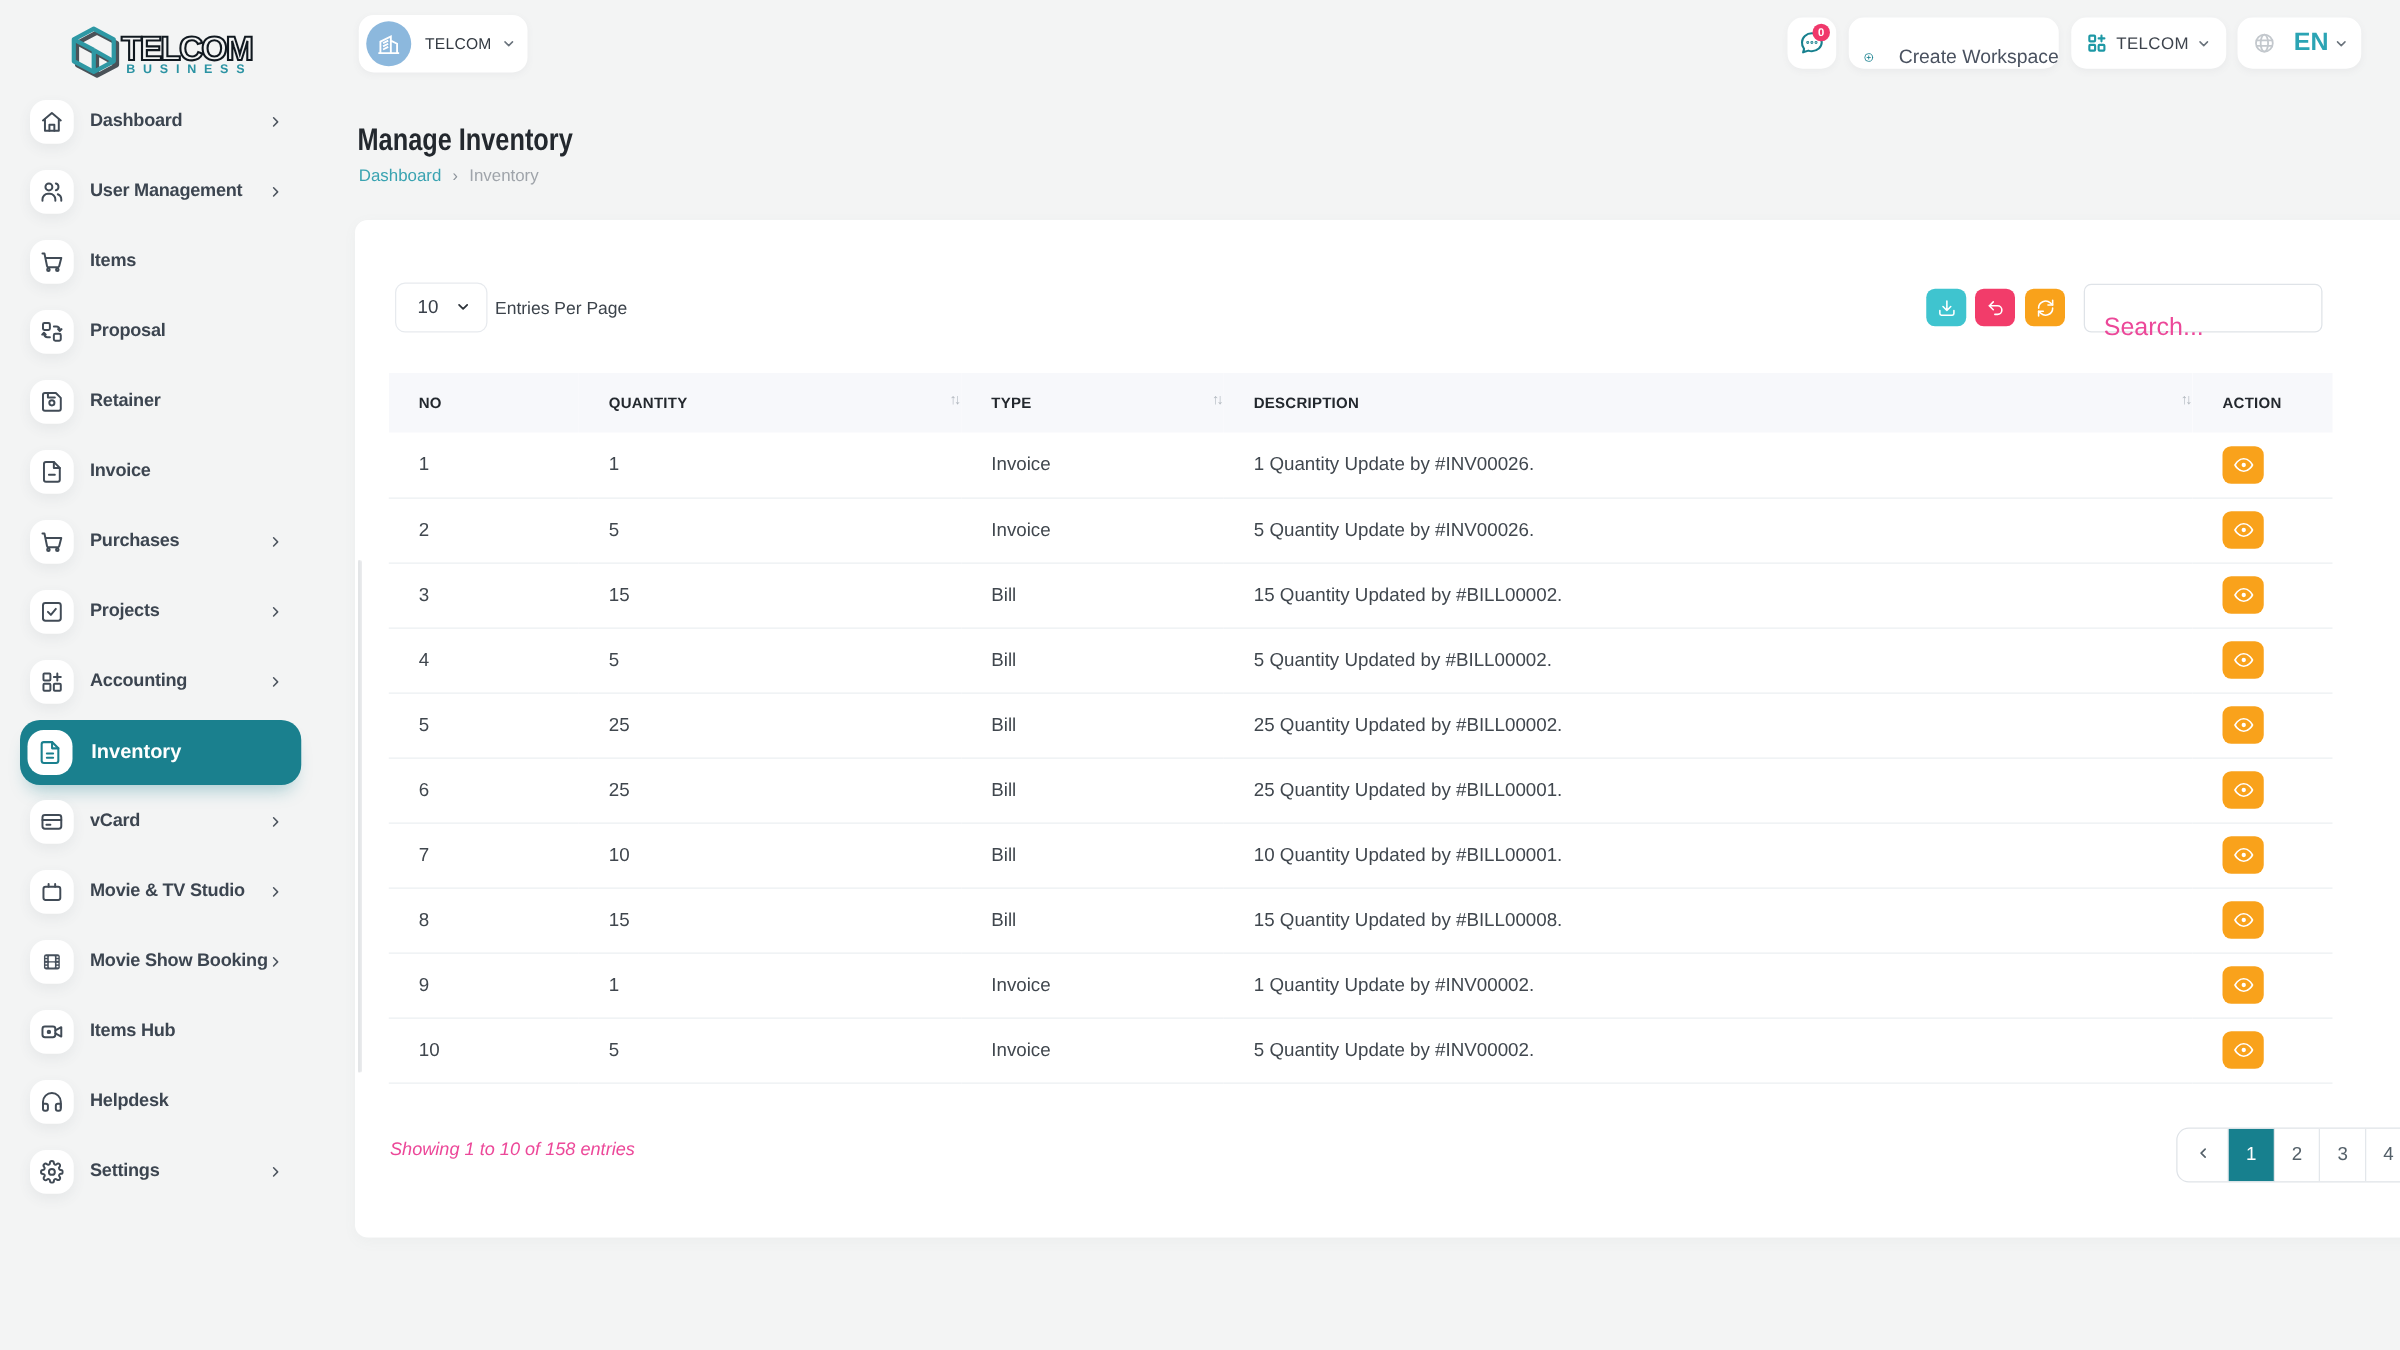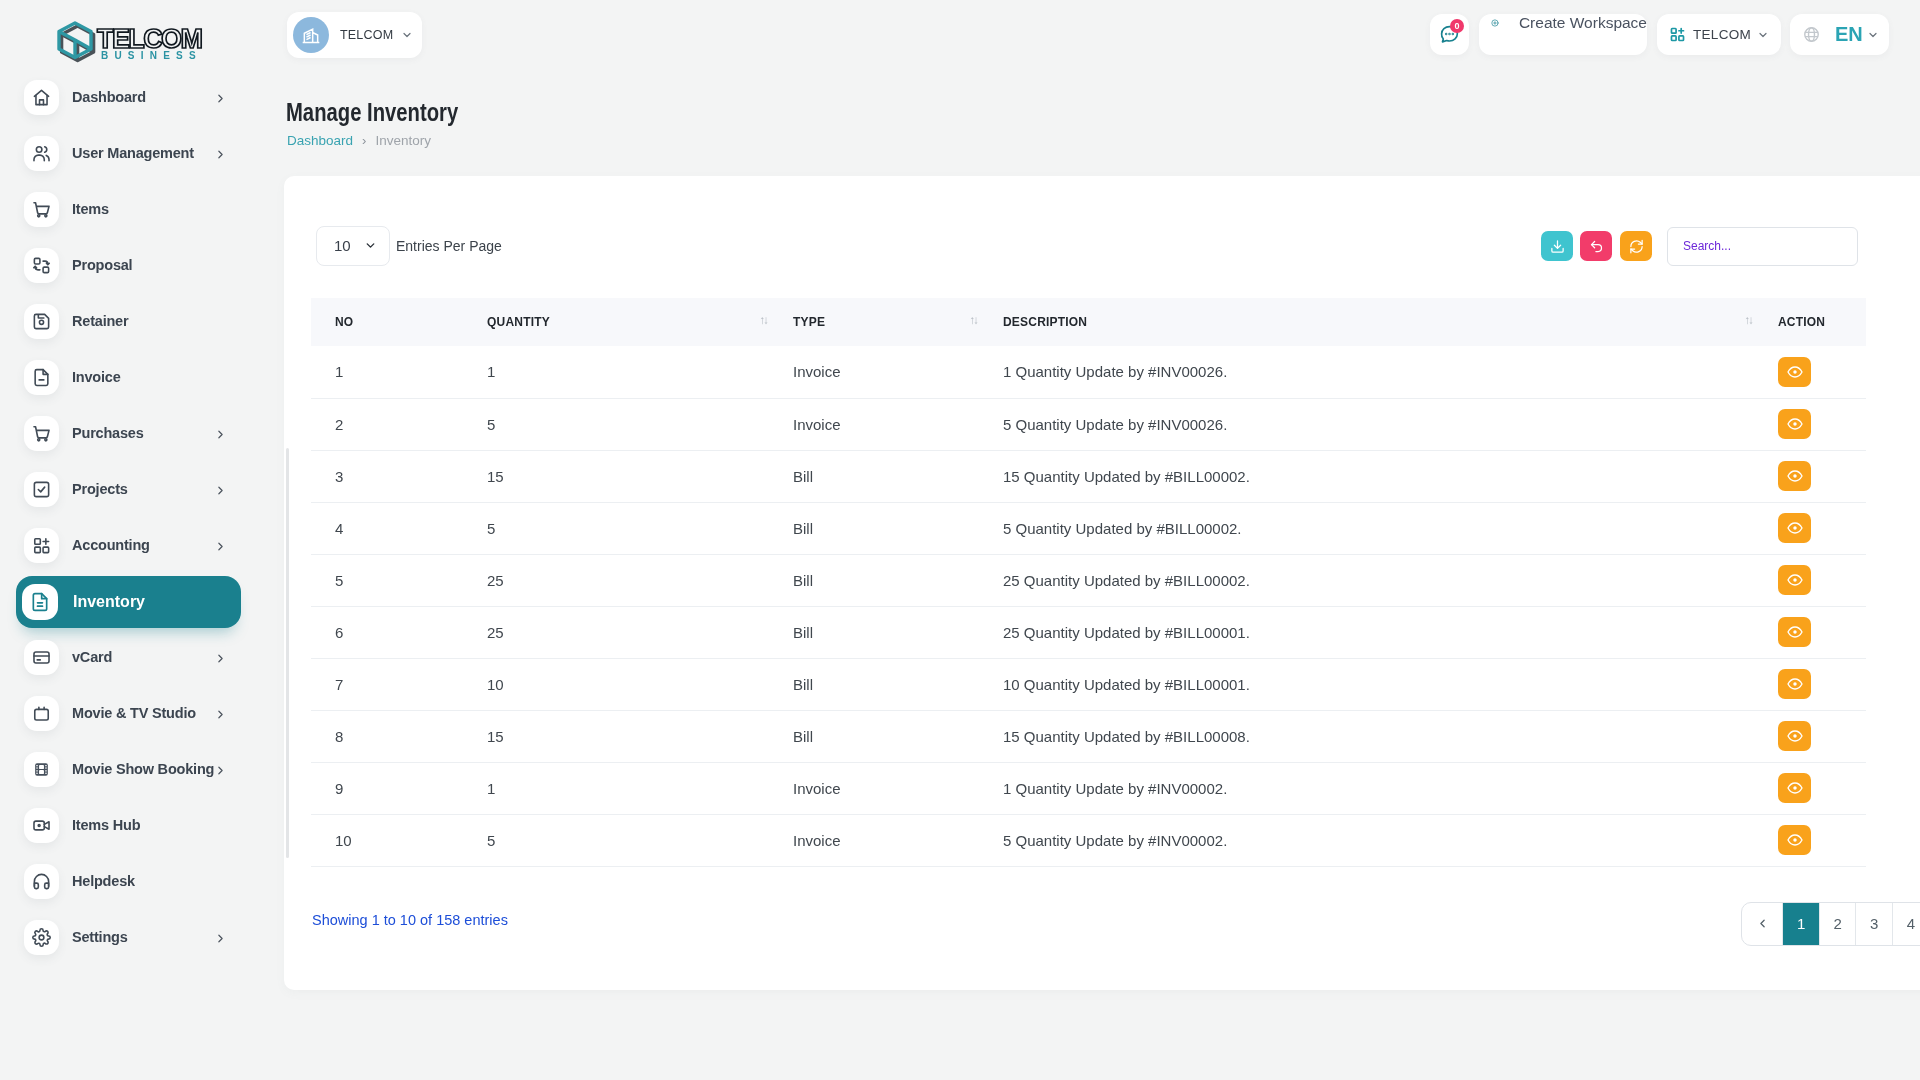--- a/index.html
+++ b/index.html
@@ -57,21 +57,21 @@
 }
 .ws-pill { position:absolute; left:-3px; top:12px; width:135px; height:46px; }
 .ws-av { position:absolute; left:6px; top:5px; width:36px; height:36px; border-radius:50%; background:#8cb8dd; display:flex; align-items:center; justify-content:center; }
 .ws-name { position:absolute; left:53px; top:0; height:46px; line-height:46px; font-size:12.5px; color:#333a42; font-weight:400; letter-spacing:.2px;}
 .chev { display:inline-block; }
 .right-controls { position:absolute; right:31px; top:14px; height:41px; }
 .rc { position:absolute; top:0; height:41px; }
 .chat { right:420px; width:39px; border-radius:12px; }
 .badge { position:absolute; left:20px; top:5px; width:14px; height:14px; background:#f0386b; color:#fff; border-radius:50%; font-size:9px; line-height:14px; text-align:center; font-weight:700; }
 .cw { right:242px; width:168px; }
-.cw-in { display:flex; align-items:flex-start; gap:20px; height:41px; padding-left:12px; font-size:15.5px; color:#4a5260; font-weight:400; white-space:nowrap; }
+.cw-in { display:flex; align-items:flex-end; gap:20px; height:41px; padding-left:12px; font-size:15.5px; color:#4a5260; font-weight:400; white-space:nowrap; }
 .tc { right:108px; width:124px; }
 .en { right:0; width:99px; }
 
 .main { position:absolute; left:290px; top:72px; right:0; }
 h1.title { position:absolute; left:-4px; top:26px; font-size:25px; font-weight:700; color:#23282e; letter-spacing:0; transform:scaleX(.81); transform-origin:left center; white-space:nowrap; }
 .crumbs { position:absolute; left:-3px; top:61px; font-size:13.5px;text-align:center; }
 .crumbs a { color:#39a3b1; text-decoration:none; }
 .crumbs .sep { color:#8c939b; padding:0 9px; font-size:13px; }
 .crumbs .cur { color:#9fa4aa; }
 .card {
@@ -89,21 +89,21 @@
 .epp { position:absolute; left:112px; top:50px; line-height:40px; font-size:14px; color:#3c434b; font-weight:400; }
 .tbtn { position:absolute; top:55px; width:32px; height:30px; border-radius:7px; display:flex; align-items:center; justify-content:center; }
 .tbtn svg { width:15px; height:15px; stroke:#fff; stroke-width:2; fill:none; stroke-linecap:round; stroke-linejoin:round; }
 .bt1 { left:1257px; background:#3fc4cf; }
 .bt2 { left:1296px; background:#f23c6a; }
 .bt3 { left:1336px; background:#f9a21b; }
 .search {
   position:absolute; left:1383px; top:51px; width:191px; height:39px;
   border:1px solid #dfe3e8; border-radius:6px; background:#fff;
 }
-.search span { position:absolute; left:15px; top:0; line-height:37px; color:#6d28d9; font-size:12px; }
+.search span { position:absolute; left:15px; top:16px; line-height:37px; color:#ec4899; font-size:20px; }
 
 table.dt { position:absolute; left:27px; top:122px; width:1555px; border-collapse:collapse; }
 table.dt th {
   background:#f7f8fb; height:48px; text-align:left;
   font-size:12px; font-weight:700; color:#23282e; letter-spacing:.2px;
   padding:0 0 0 24px; position:relative;
 }
 table.dt td {
   height:52px; font-size:15px; color:#40474e; padding:0 0 0 24px;
   border-bottom:1px solid #eceff2; font-weight:400;
@@ -113,21 +113,21 @@
 .c-qty { width:306px; }
 .c-type { width:210px; }
 .c-desc { width:775px; }
 .c-act { width:112px; }
 .eye {
   width:33px; height:30px; background:#f9a21b; border-radius:7px;
   display:flex; align-items:center; justify-content:center;
 }
 .eye svg { width:16px; height:16px; stroke:#fff; stroke-width:2; fill:none; }
 
-.showing { position:absolute; left:28px; top:736px; font-size:14.5px; color:#1d4ed8; }
+.showing { position:absolute; left:28px; top:736px; font-size:14.5px; color:#ec4899;font-style:italic; }
 .pager { position:absolute; right:31px; top:726px; height:44px; border:1px solid #dfe3e8; border-radius:10px; background:#fff; display:flex; overflow:hidden; }
 .pg { width:36.6px; height:42px; line-height:42px; text-align:center; font-size:15px; color:#546069; border-right:1px solid #e3e7eb; }
 .pg:first-child { width:41px; }
 .pg:last-child { border-right:none; }
 .pg.on { background:#17808e; color:#fff; }
 .pg.arr svg { width:13px; height:13px; stroke:#546069; stroke-width:2.4; fill:none; stroke-linecap:round; stroke-linejoin:round; vertical-align:middle; margin-top:-3px;}
 </style>
 </head>
 <body>
 

